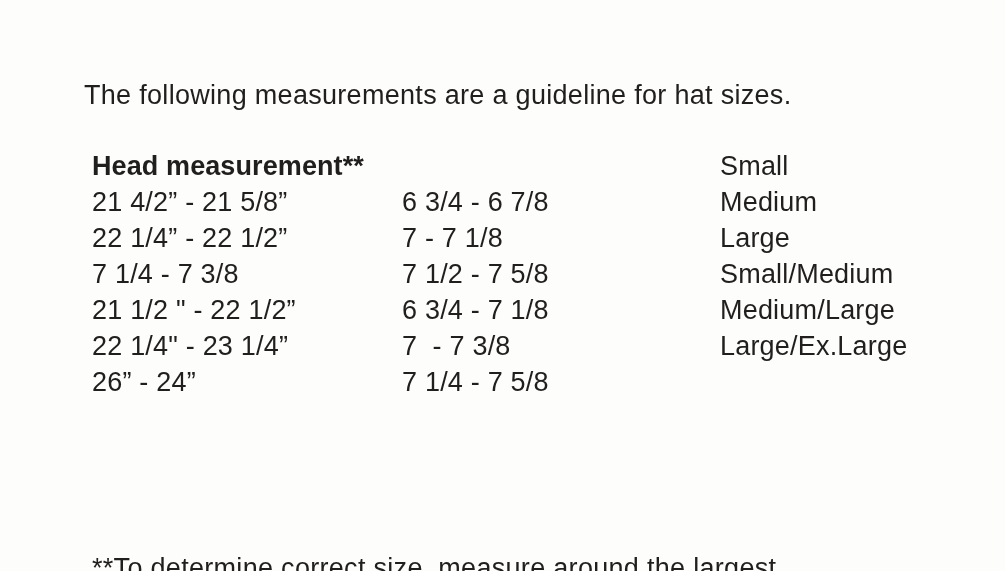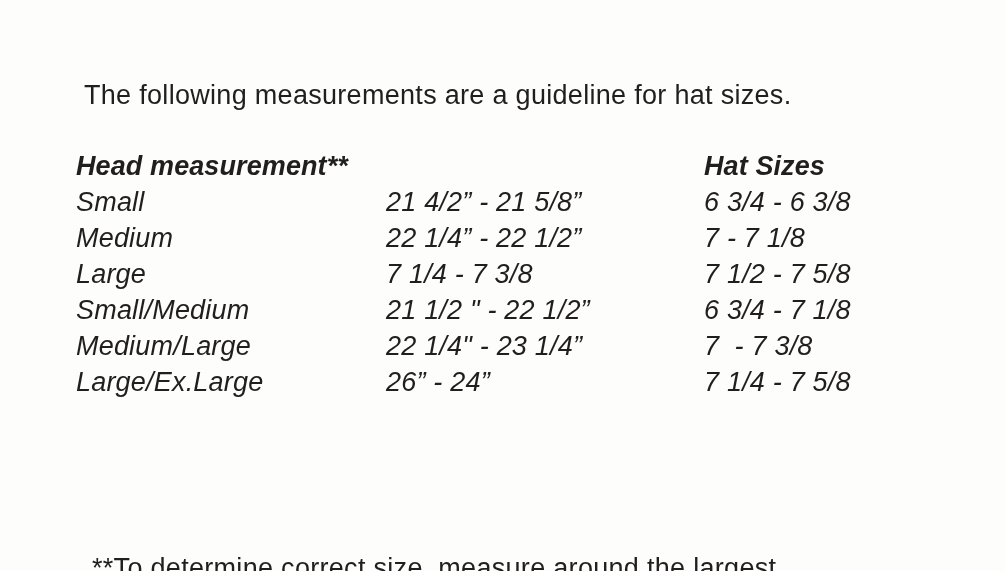--- a/index.html
+++ b/index.html
@@ -18,29 +18,28 @@
   .intro {
     position: absolute;
     left: 60px;
     top: 56px;
     font-size: 27px;
     letter-spacing: 0.3px;
     white-space: pre;
   }
   .size-table {
     position: absolute;
-    left: 44px;
+    left: 60px;
     top: 124px;
     display: grid;
     grid-template-columns: 310px 318px auto;
     grid-auto-rows: 36px;
     align-items: center;
     font-size: 27px;
     letter-spacing: 0.2px;
-    font-style: italic;
   }
   .size-table .cell { white-space: pre; }
   .size-table .header {
     font-weight: bold;
     letter-spacing: 0.1px;
   }
   .size-table .header.head-col { grid-column: 1 / 3; }
   .footnote {
     position: absolute;
     left: 60px;
@@ -51,25 +50,24 @@
     white-space: pre;
   }
 </style>
 </head>
 <body>
 
 <div class="intro">The following measurements are a guideline for hat sizes.</div>
 
 <div class="size-table">
   <div class="cell header head-col">Head measurement**</div>
-  <div class="cell header">Hat Sizes</div>
 
   <div class="cell">Small</div>
   <div class="cell">21 4/2” - 21 5/8”</div>
-  <div class="cell">6 3/4 - 6 3/8</div>
+  <div class="cell">6 3/4 - 6 7/8</div>
 
   <div class="cell">Medium</div>
   <div class="cell">22 1/4” - 22 1/2”</div>
   <div class="cell">7 - 7 1/8</div>
 
   <div class="cell">Large</div>
   <div class="cell">7 1/4 - 7 3/8</div>
 
   <div class="cell">7 1/2 - 7 5/8</div>
 

